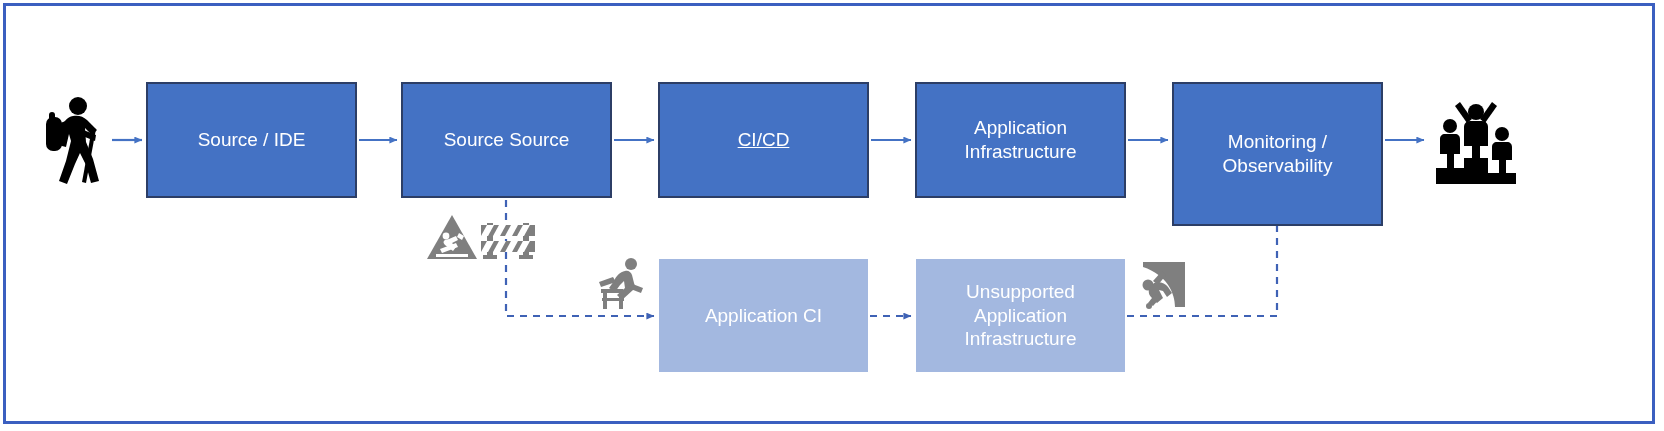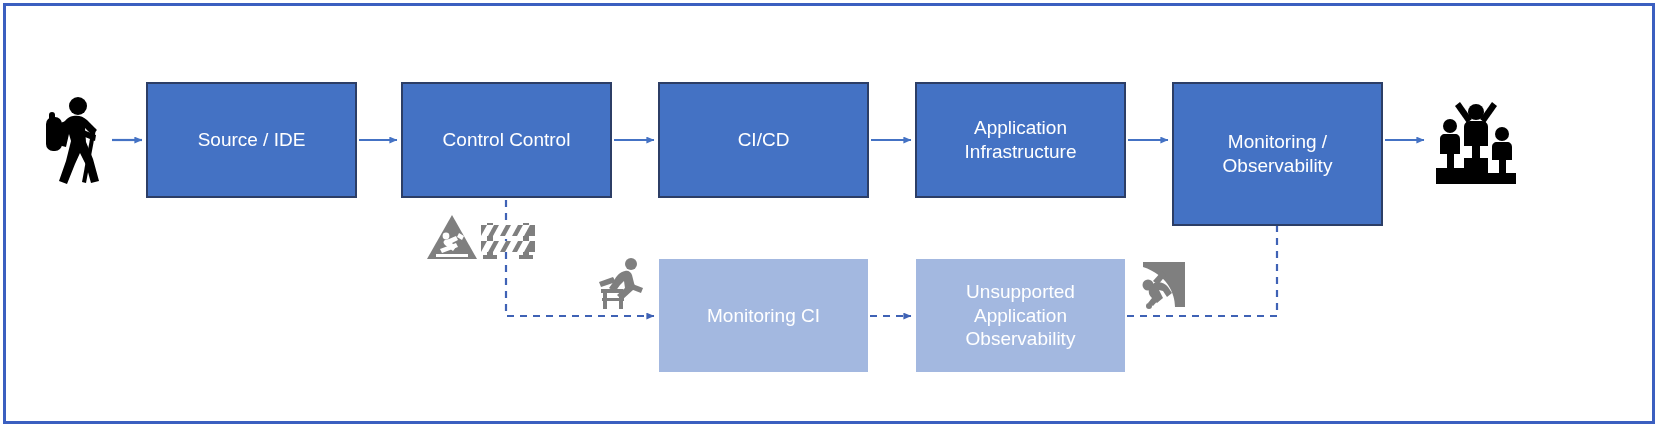--- a/index.html
+++ b/index.html
@@ -67,35 +67,35 @@
 
   <g stroke="#3f62b5" stroke-width="2.2" fill="none" stroke-dasharray="7 6">
     <path d="M506,200 L506,316 L654,316" marker-end="url(#arrowDash)"></path>
     <line x1="870" y1="316" x2="911" y2="316" marker-end="url(#arrowDash)"></line>
     <path d="M1127,316 L1277,316 L1277,204" marker-end="url(#arrowDash)"></path>
   </g>
 </svg>
 
 <div class="node primary" style="left:146px;top:82px;width:211px;height:116px;">Source / IDE</div>
 
-<div class="node primary" style="left:401px;top:82px;width:211px;height:116px;">Control Control</div>
+<div class="node primary" style="left:401px;top:82px;width:211px;height:116px;">Source Source</div>
 
-<div class="node primary" style="left:658px;top:82px;width:211px;height:116px;">CI/CD</div>
+<div class="node primary" style="left:658px;top:82px;width:211px;height:116px;text-decoration:underline;">CI/CD</div>
 
 <div class="node primary" style="left:915px;top:82px;width:211px;height:116px;">Application
 Infrastructure</div>
 
 <div class="node primary" style="left:1172px;top:82px;width:211px;height:144px;">Monitoring /
 Observability</div>
 
-<div class="node secondary" style="left:659px;top:259px;width:209px;height:113px;">Monitoring CI</div>
+<div class="node secondary" style="left:659px;top:259px;width:209px;height:113px;">Application CI</div>
 
 <div class="node secondary" style="left:916px;top:259px;width:209px;height:113px;">Unsupported
 Application
-Observability</div>
+Infrastructure</div>
 
 <div class="icon" style="left:40px;top:95px;width:64px;height:92px;">
   <svg viewBox="0 0 64 92" width="64" height="92">
     <g fill="#000000">
       <circle cx="38" cy="11" r="9"></circle>
       <path d="M33,21 C27,22 23,27 22,33 L18,50 L26,52 L29,39 L31,46 L26,66 L19,86 L27,89 L35,69 L40,58 L46,70 L51,88 L59,86 L53,64 L46,47 L45,33 L52,40 L57,35 L47,25 C43,21 38,20 33,21 Z"></path>
       <path d="M41,34 L56,40 L55,46 L40,40 Z"></path>
       <rect x="6" y="22" width="16" height="34" rx="7"></rect>
       <rect x="9" y="17" width="6" height="9" rx="3"></rect>
       <path d="M20,28 L29,25 L30,31 L21,34 Z"></path>

